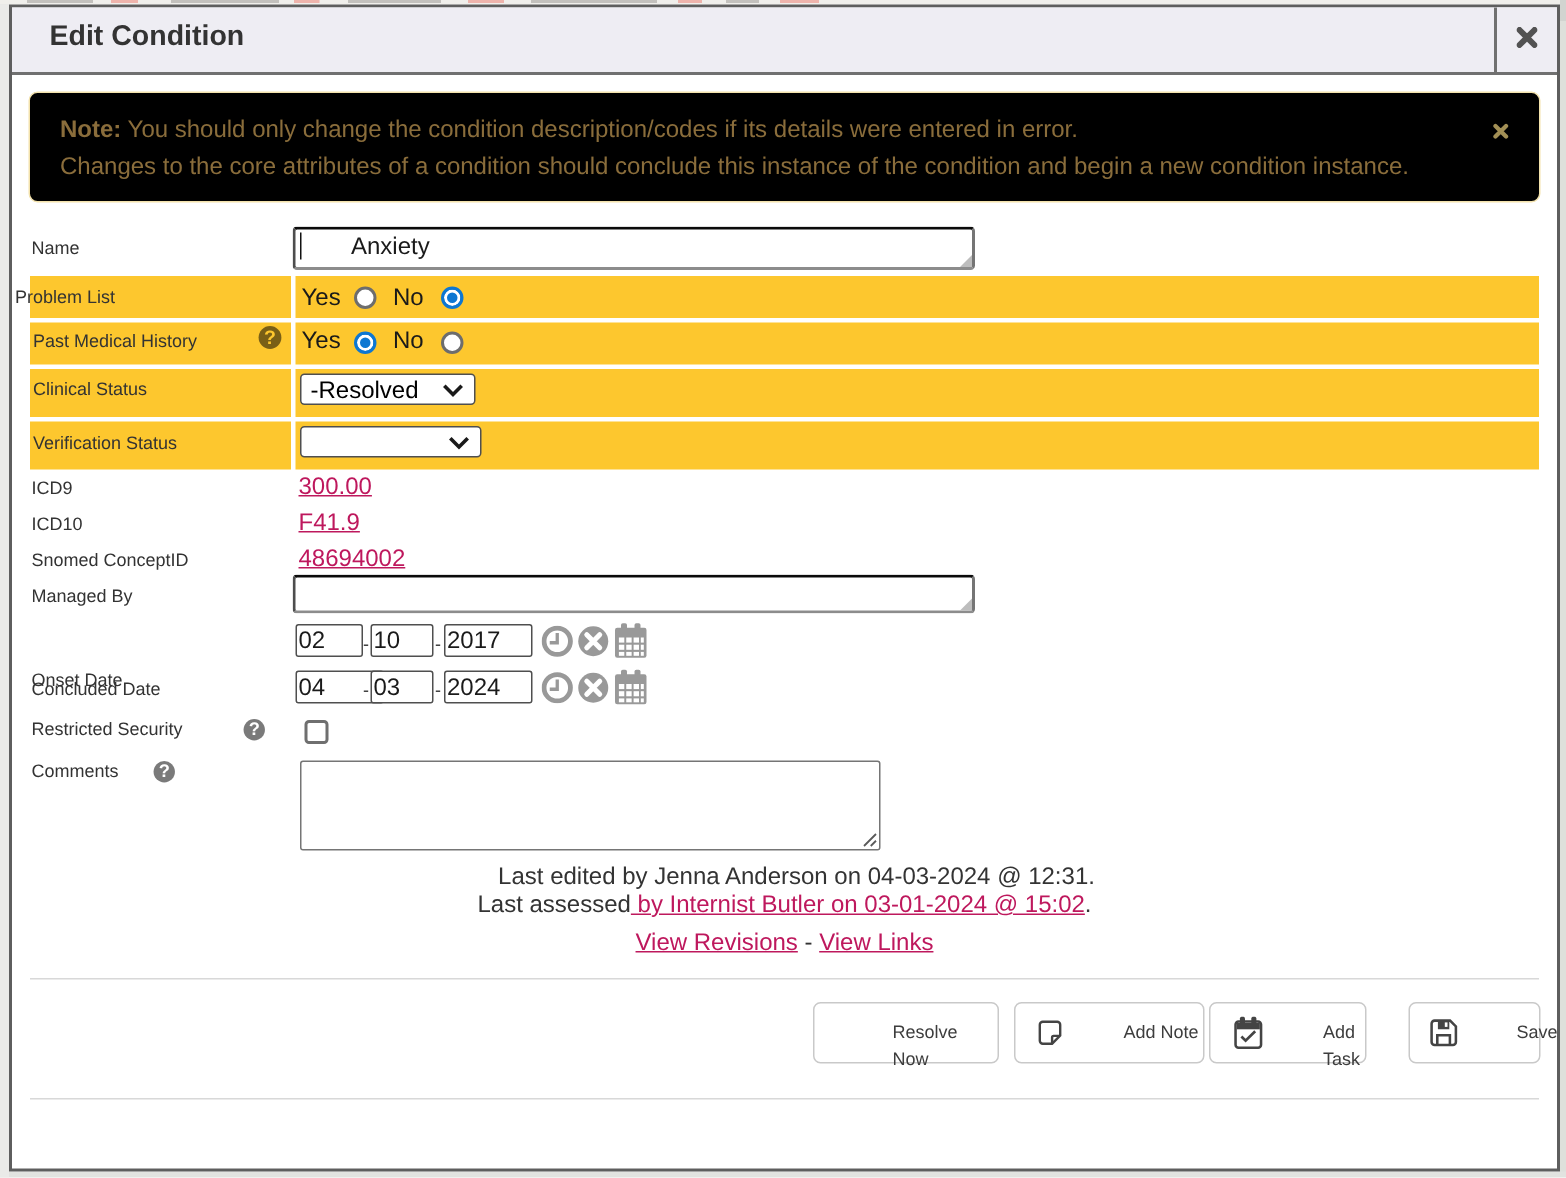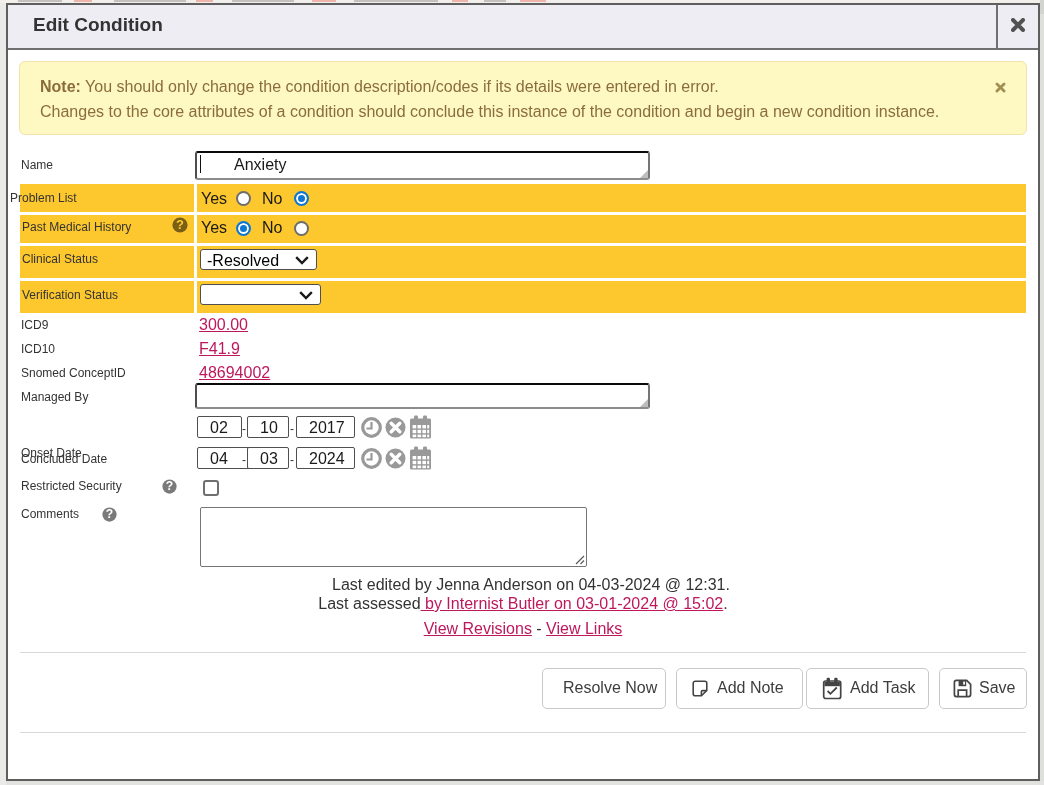--- a/index.html
+++ b/index.html
@@ -6,44 +6,44 @@
   html,body { width:1044px; height:785px; overflow:hidden; }
   body { background:#e2e3e0; font-family:"Liberation Sans", sans-serif; position:relative; }
   .abs { position:absolute; }
   .topstrip { position:absolute; left:0; top:0; width:1044px; height:3px; background:#f0efeb; overflow:hidden; }
   .modal { position:absolute; left:6px; top:3px; width:1034px; height:778px;
            border:2px solid #5e5e5e; background:#ffffff; }
   .hdr { position:absolute; left:8px; top:5px; width:1030px; height:45px; background:#eeedf3;
          border-bottom:2px solid #707070; }
   .hdrtitle { position:absolute; left:33px; top:14px; font-size:19px; line-height:21px; font-weight:bold; color:#333333; }
   .closecell { position:absolute; left:996px; top:5px; width:42px; height:43px; border-left:2px solid #707070; background:#eeedf3; }
-  .note { position:absolute; left:19px; top:61px; width:1008px; height:74px; background:#fef9c3;
+  .note { position:absolute; left:19px; top:61px; width:1008px; height:74px; background:#000000;
           border:1px solid #f3e2ac; border-radius:6px; color:#8a6d3b; font-size:16px; line-height:18px; }
   .lbl { position:absolute; font-size:12px; line-height:18px; color:#333333; }
   .ylbl { position:absolute; left:20px; width:174px; background:#fdc72e; }
   .yfld { position:absolute; left:197px; width:829px; background:#fdc72e; }
   .txt15 { font-size:16px; line-height:18px; color:#1a1a1a; }
   a.lnk { color:#be185d; }
   .inpta { position:absolute; background:#fff; border:2px solid #8c8c8c;
            border-top-color:#0a0a0a; border-left-color:#4d4d4d; border-right-color:#757575; border-radius:3px; }
   .grip { position:absolute; right:0px; bottom:0px; width:0; height:0;
           border-left:8px solid transparent; border-bottom:8px solid #bdbdbd; }
   .sel { position:absolute; background:#fff; border:1px solid #4f4f4f; border-radius:3px;
          font-size:16px; line-height:18px; color:#000; }
   .dinp { position:absolute; background:#fff; border:1px solid #4f4f4f; border-radius:2px;
-          font-size:16px; line-height:18px; color:#1a1a1a; padding-left:12px; padding-top:2px; }
+          font-size:16px; line-height:18px; color:#1a1a1a; padding-left:1px; padding-top:2px; }
   .radio { position:absolute; width:15px; height:15px; border-radius:50%;
            background:#fff; border:2px solid #6d6d6d; }
   .radio.on { border:2px solid #0d77d2; background:#0d77d2; box-shadow:inset 0 0 0 2px #fff; }
   .cbox { position:absolute; width:16px; height:16px; border:2px solid #6f6f6f; border-radius:3px; background:#fff; }
   .ctr { position:absolute; left:8px; width:1030px; text-align:center; font-size:16px; line-height:18px; color:#333; }
   .hrline { position:absolute; left:20px; width:1006px; height:1px; background:#d8d8d8; }
   .btn { position:absolute; top:668px; height:41px; border:1px solid #c9c9c9; border-radius:5px;
          background:#fff; font-size:16px; color:#3d3d3d; }
-  .btn .bt { position:absolute; top:10px; font-size:16px; line-height:18px; color:#3d3d3d; }
+  .btn .bt { position:absolute; top:10px; font-size:12px; line-height:18px; color:#3d3d3d;margin-left:32px; }
   .fragg { position:absolute; top:0; height:2px; background:#c3c1bd; }
   .fragr { position:absolute; top:0; height:2px; background:#eeb4ac; }
 </style>
 </head>
 <body>
 <div class="topstrip">
   <div class="fragg" style="left:18px; width:44px;"></div>
   <div class="fragr" style="left:74px; width:18px;"></div>
   <div class="fragg" style="left:114px; width:72px;"></div>
   <div class="fragr" style="left:196px; width:17px;"></div>
@@ -226,21 +226,21 @@
 <div class="btn" style="left:542px; width:124px;">
     <span class="bt" style="left:20px;">Resolve Now</span>
   </div>
 <div class="btn" style="left:676px; width:127px;">
   <svg class="abs" style="left:13px; top:9px;" width="20" height="21" viewBox="0 0 20 21">
     <path d="M5.2 3.2 h9.6 a2 2 0 0 1 2 2 v7.2 l-5.4 5.4 h-6.2 a2 2 0 0 1 -2 -2 v-10.6 a2 2 0 0 1 2 -2 z" fill="none" stroke="#444444" stroke-width="1.6"></path>
     <path d="M11.4 17.6 v-4 a1 1 0 0 1 1 -1 h4.2" fill="none" stroke="#444444" stroke-width="1.6"></path>
   </svg>
   <span class="bt" style="left:40px;">Add Note</span>
 </div>
-<div class="btn" style="left:806px; width:123px;padding-left:40px;">
+<div class="btn" style="left:806px; width:105px;padding-left:40px;">
   <svg class="abs" style="left:15px; top:8px;" width="20" height="23" viewBox="0 0 20 23">
     <rect x="4.6" y="0.8" width="3.4" height="5.4" rx="1.2" fill="#444444"></rect>
     <rect x="12.2" y="0.8" width="3.4" height="5.4" rx="1.2" fill="#444444"></rect>
     <rect x="1.7" y="4" width="17" height="17.5" rx="2" fill="none" stroke="#444444" stroke-width="1.7"></rect>
     <rect x="2.5" y="5" width="15.4" height="4.2" fill="#444444"></rect>
     <path d="M5.6 14 l2.8 2.8 L14.8 10.5" fill="none" stroke="#444444" stroke-width="1.8"></path>
   </svg>
   <span class="bt" style="left:43px;">Add Task</span>
 </div>
 <div class="btn" style="left:939px; width:88px;">

